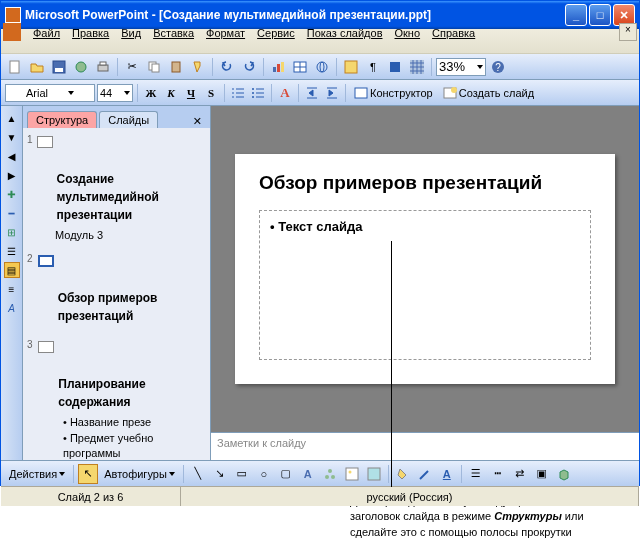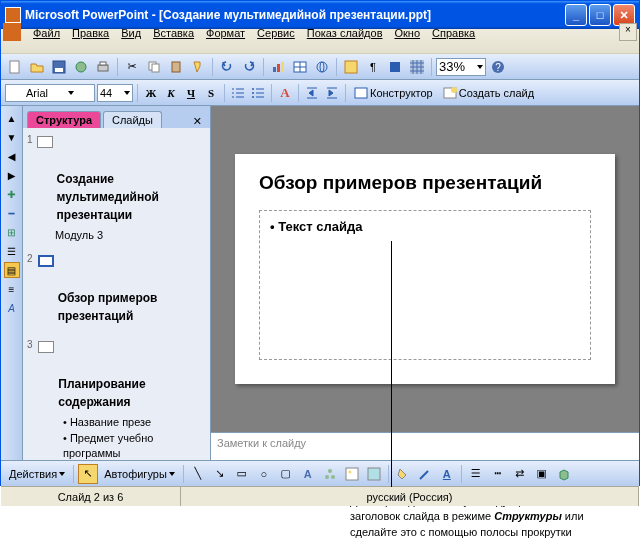--- a/index.html
+++ b/index.html
@@ -26,21 +26,21 @@
 .size-sel { width: 36px; height: 18px; background: #fff; border: 1px solid #7f9db9; padding: 0 2px; display: flex; align-items: center; justify-content: space-between; }
 .fmt-btn { width: 18px; height: 18px; display: flex; align-items: center; justify-content: center; cursor: pointer; font-weight: bold; font-family: 'Times New Roman'; }
 .txt-btn { height: 18px; padding: 0 4px; display: flex; align-items: center; gap: 2px; cursor: pointer; font-size: 11px; }
 .workspace { display: flex; height: 354px; }
 .leftbar { width: 22px; background: linear-gradient(to right, #d6e3f6, #b6cdf0); border-right: 1px solid #7f9db9; display: flex; flex-direction: column; align-items: center; padding-top: 4px; gap: 3px; }
 .lb-btn { width: 16px; height: 16px; cursor: pointer; display: flex; align-items: center; justify-content: center; font-size: 10px; }
 .lb-btn.sel { background: #f5c84f; border: 1px solid #c08020; }
 .outline-pane { width: 188px; background: #e9edf6; border-right: 1px solid #7f9db9; display: flex; flex-direction: column; }
 .tabs { height: 22px; display: flex; align-items: flex-end; padding: 0 4px; gap: 2px; background: #b6cdf0; }
 .tab { padding: 2px 8px; font-size: 11px; border: 1px solid #7f9db9; border-bottom: none; background: #d6e3f6; cursor: pointer; border-radius: 3px 3px 0 0; }
-.tab.active { background: #ec4899; font-weight: bold; margin-top: 20px; }
+.tab.active { background: #fca5a5; font-weight: normal; margin-top: 20px; }
 .tab-close { margin-left: auto; font-size: 11px; cursor: pointer; padding: 0 4px; }
 .outline-body { flex: 1; background: #e9edf6; padding: 6px 4px; font-size: 12px; overflow: hidden; }
 .slide-item { display: flex; align-items: flex-start; gap: 4px; margin-bottom: 4px; }
 .slide-num { font-size: 10px; color: #666; width: 8px; }
 .slide-ico { width: 16px; height: 12px; background: #fff; border: 1px solid #888; flex-shrink: 0; margin-top: 2px; }
 .slide-ico.sel { border: 2px solid #2a5db0; }
 .slide-title { font-weight: bold; font-size: 12px; line-height: 1.5; margin-top: 36px; }
 .slide-sub { font-size: 11px; margin-left: 28px; line-height: 1.4; }
 .slide-bull { font-size: 11px; margin-left: 36px; line-height: 1.4; }
 .slide-pane { flex: 1; display: flex; flex-direction: column; background: #fff; }

